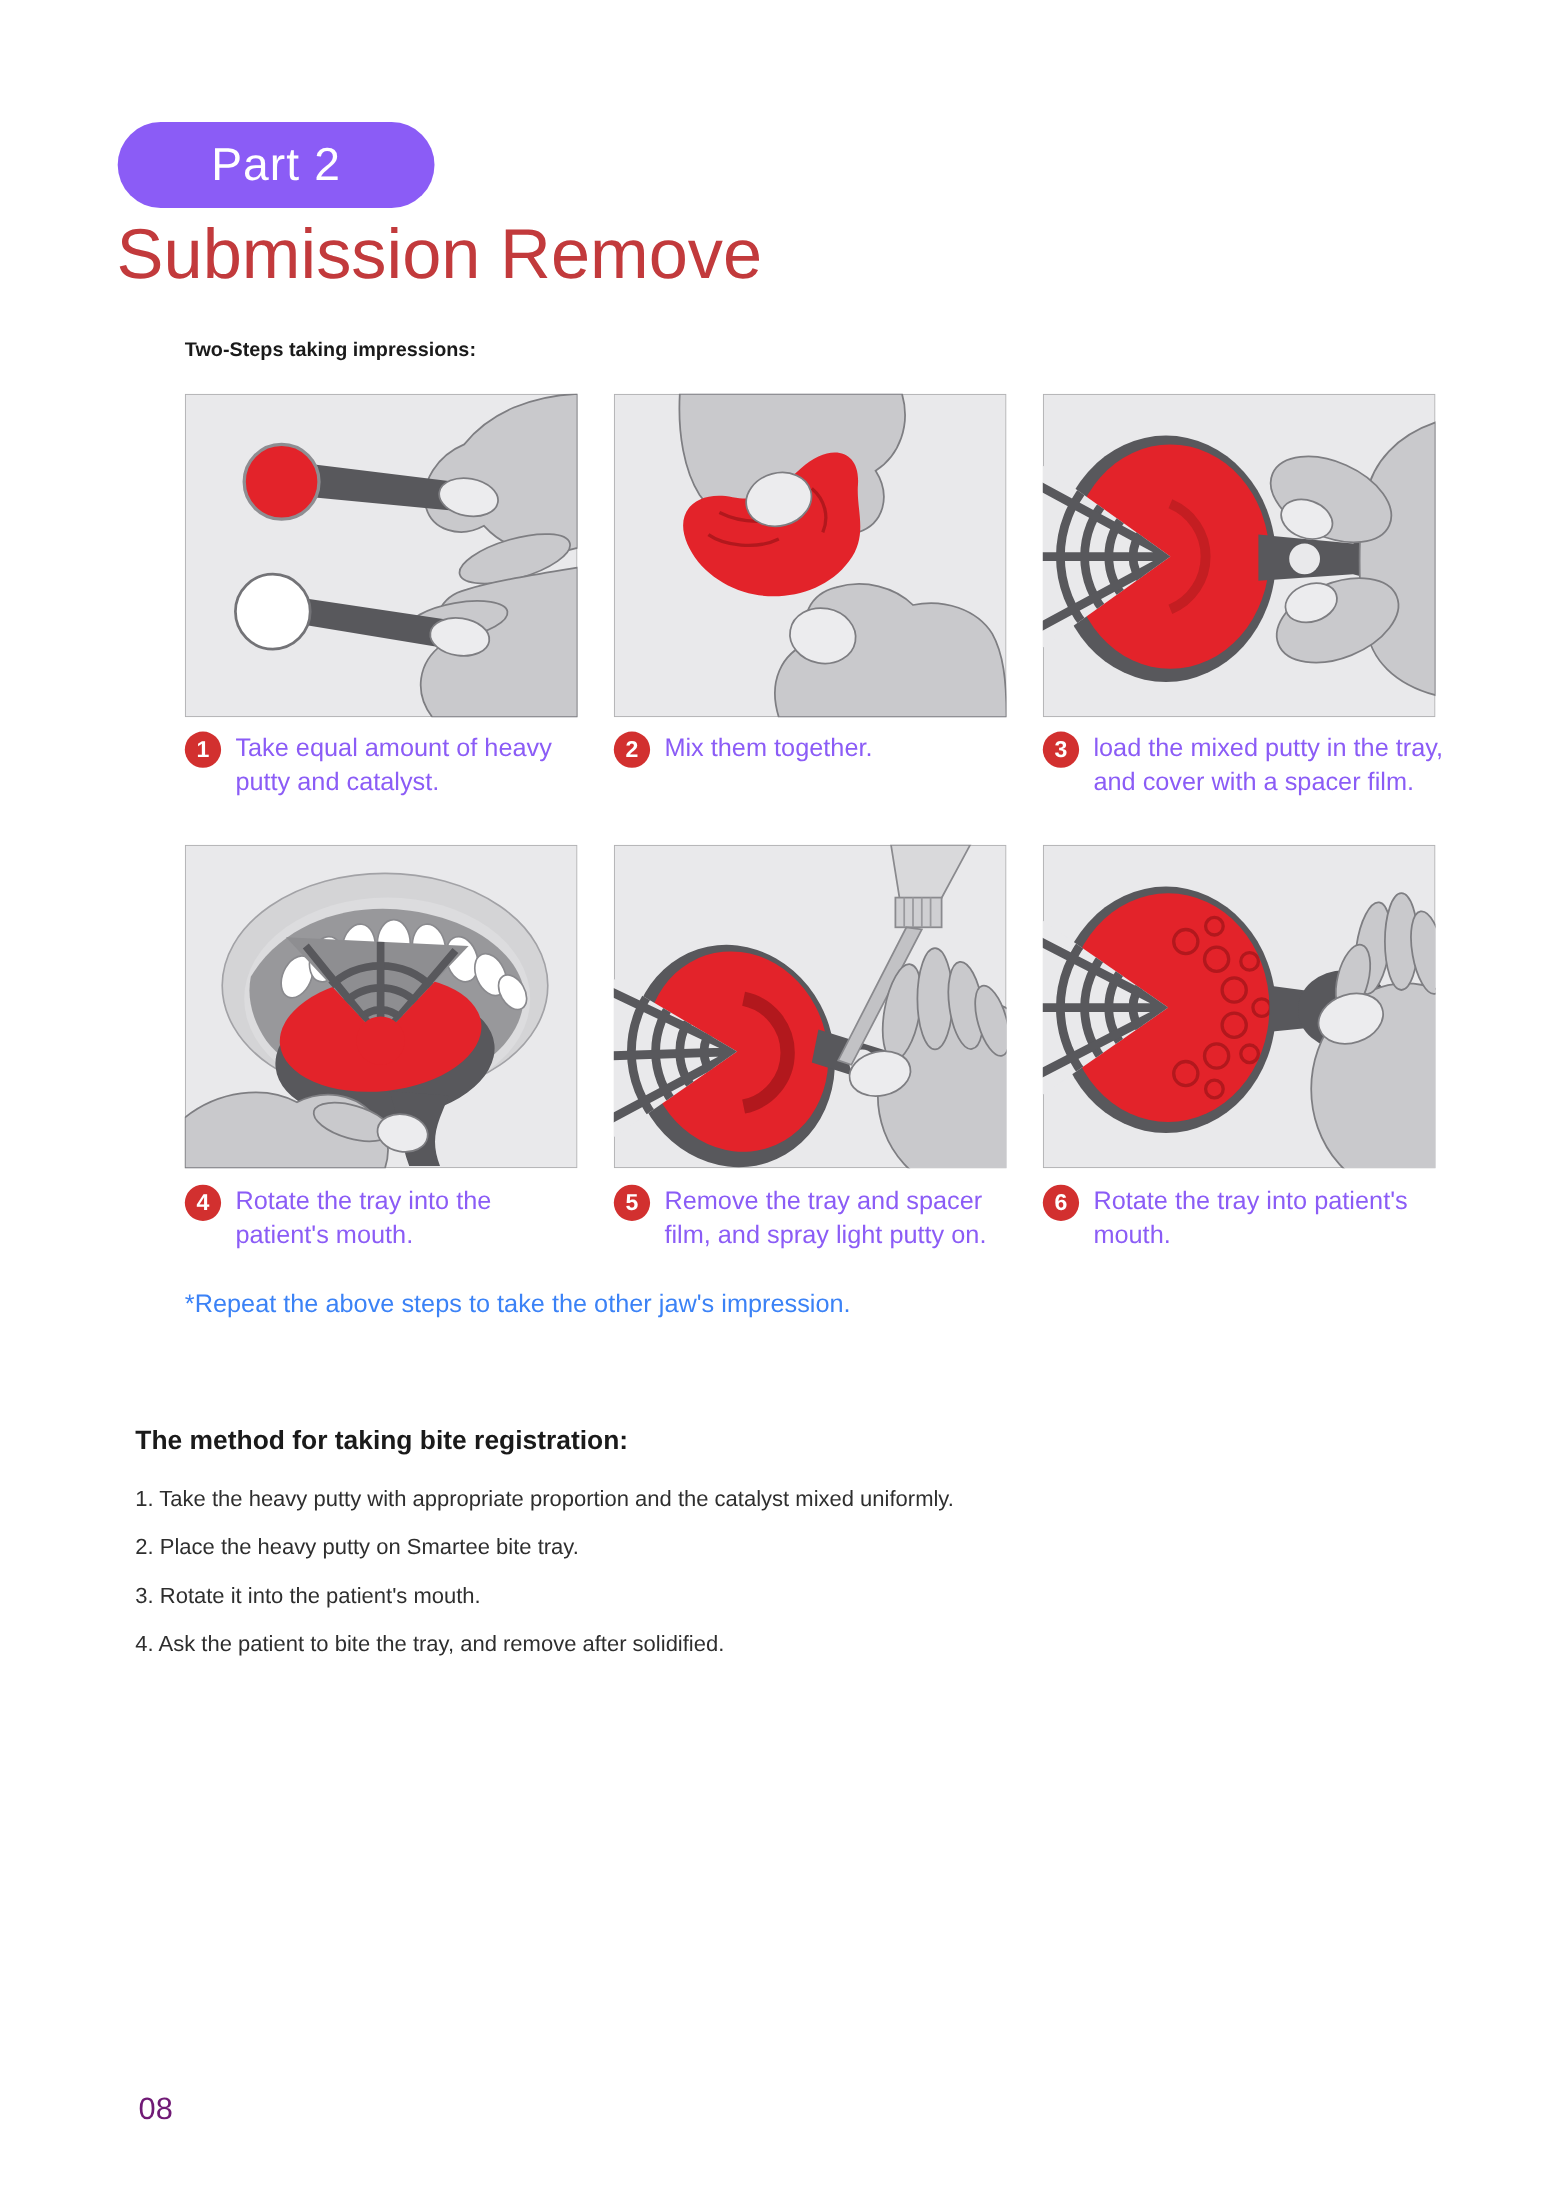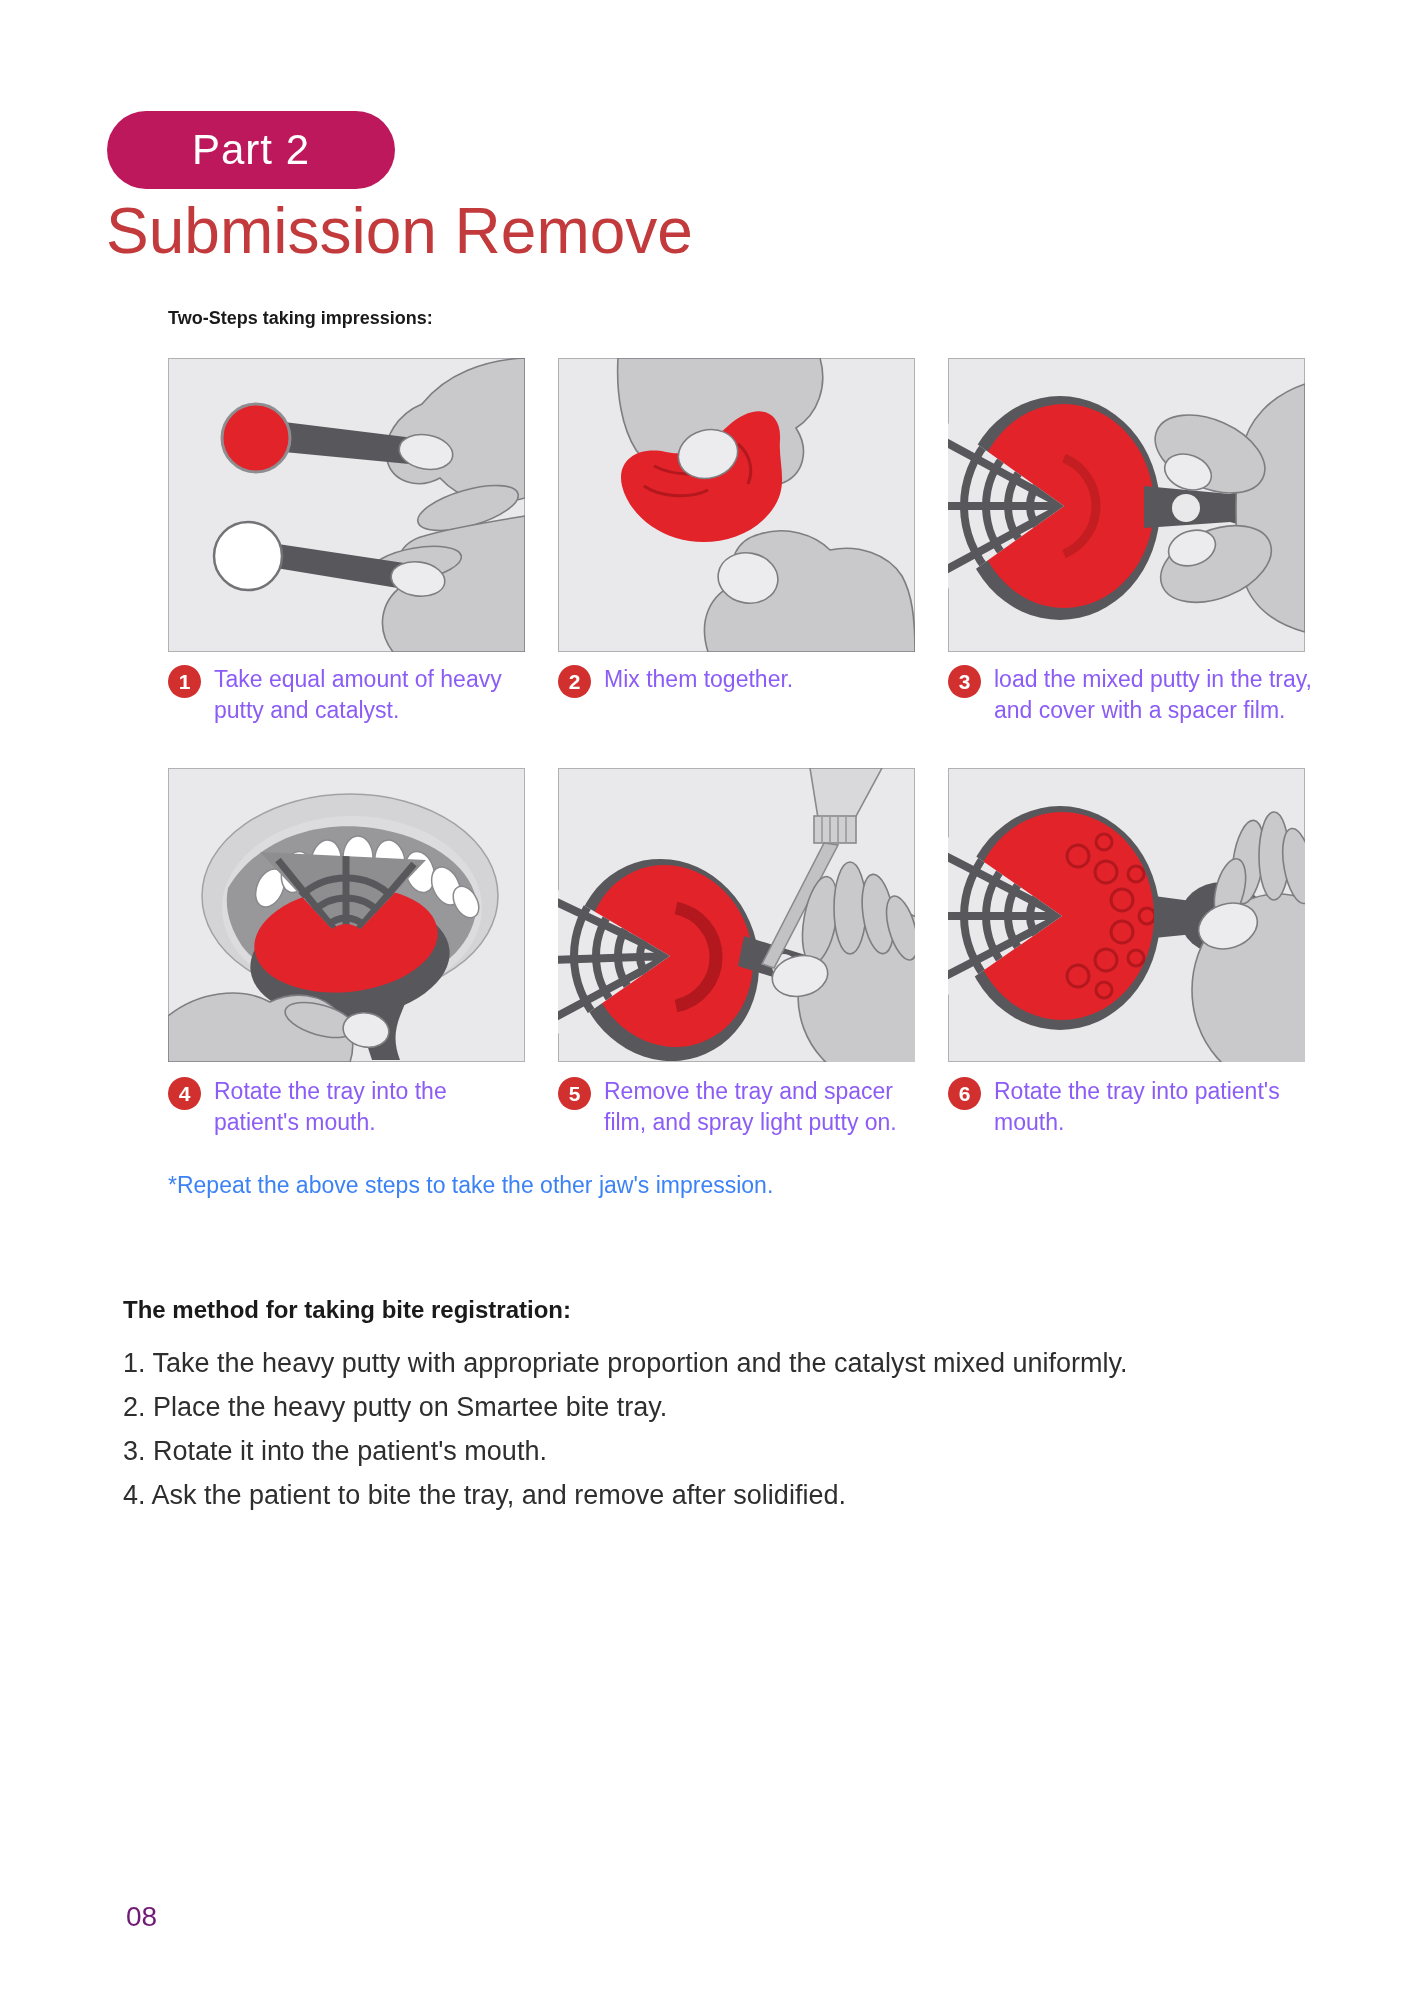--- a/index.html
+++ b/index.html
@@ -1,38 +1,38 @@
 <!DOCTYPE html>
 <html><head>
 <meta charset="utf-8">
 <style>
   html,body{margin:0;padding:0;background:#ffffff;}
   .page{position:relative;width:1414px;height:2000px;background:#ffffff;
         font-family:"Liberation Sans",sans-serif;overflow:hidden;}
   .abs{position:absolute;}
-  .part-badge{left:107px;top:111px;width:288px;height:78px;background:#be185d;
+  .part-badge{left:107px;top:111px;width:288px;height:78px;background:#8b5cf6;
         border-radius:39px;color:#ffffff;display:flex;align-items:center;justify-content:center;
         font-size:42px;letter-spacing:1px;}
   .main-title{left:106px;top:194px;font-size:64px;font-weight:400;color:#c23a3c;}
   .sec-heading{left:168px;top:308px;font-size:18px;font-weight:700;color:#1a1a1a;}
   .fig{position:absolute;width:357px;height:294px;}
   .fig svg{display:block;width:357px;height:294px;}
   .panel{fill:#e9e9eb;stroke:#b1b1b3;stroke-width:1;}
   .hand{fill:#c9c9cc;stroke:#7e7e82;stroke-width:1.6;}
   .tip{fill:#ececee;stroke:#7e7e82;stroke-width:1.6;}
   .dark{fill:#58585c;}
   .red{fill:#e3232a;}
   .caption{position:absolute;display:flex;gap:13px;width:380px;}
   .stepnum{flex:0 0 auto;width:33px;height:33px;border-radius:50%;background:#d2302f;color:#fff;
         font-size:21px;font-weight:700;display:flex;align-items:center;justify-content:center;margin-top:1px;}
   .steptext{font-size:23px;line-height:31px;color:#8b5cf6;white-space:pre-line;}
   .note{left:168px;top:1172px;font-size:23px;color:#3b82f6;}
   .bite{left:106px;top:1296px;width:1050px;margin-left:17px;}
   .bite h3{margin:0 0 26px 0;font-size:24px;font-weight:700;color:#1a1a1a;}
-  .bite p{margin:0 0 18px 0;font-size:27px;line-height:26px;color:#2e2e2e;}
+  .bite p{margin:0 0 18px 0;font-size:20px;line-height:26px;color:#2e2e2e;}
   .pagenum{left:126px;top:1901px;font-size:28px;color:#701a75;}
 </style>
 </head>
 <body>
 
 <div class="page">
 
   <div class="abs part-badge">
     <span>Part 2</span>
   </div>

